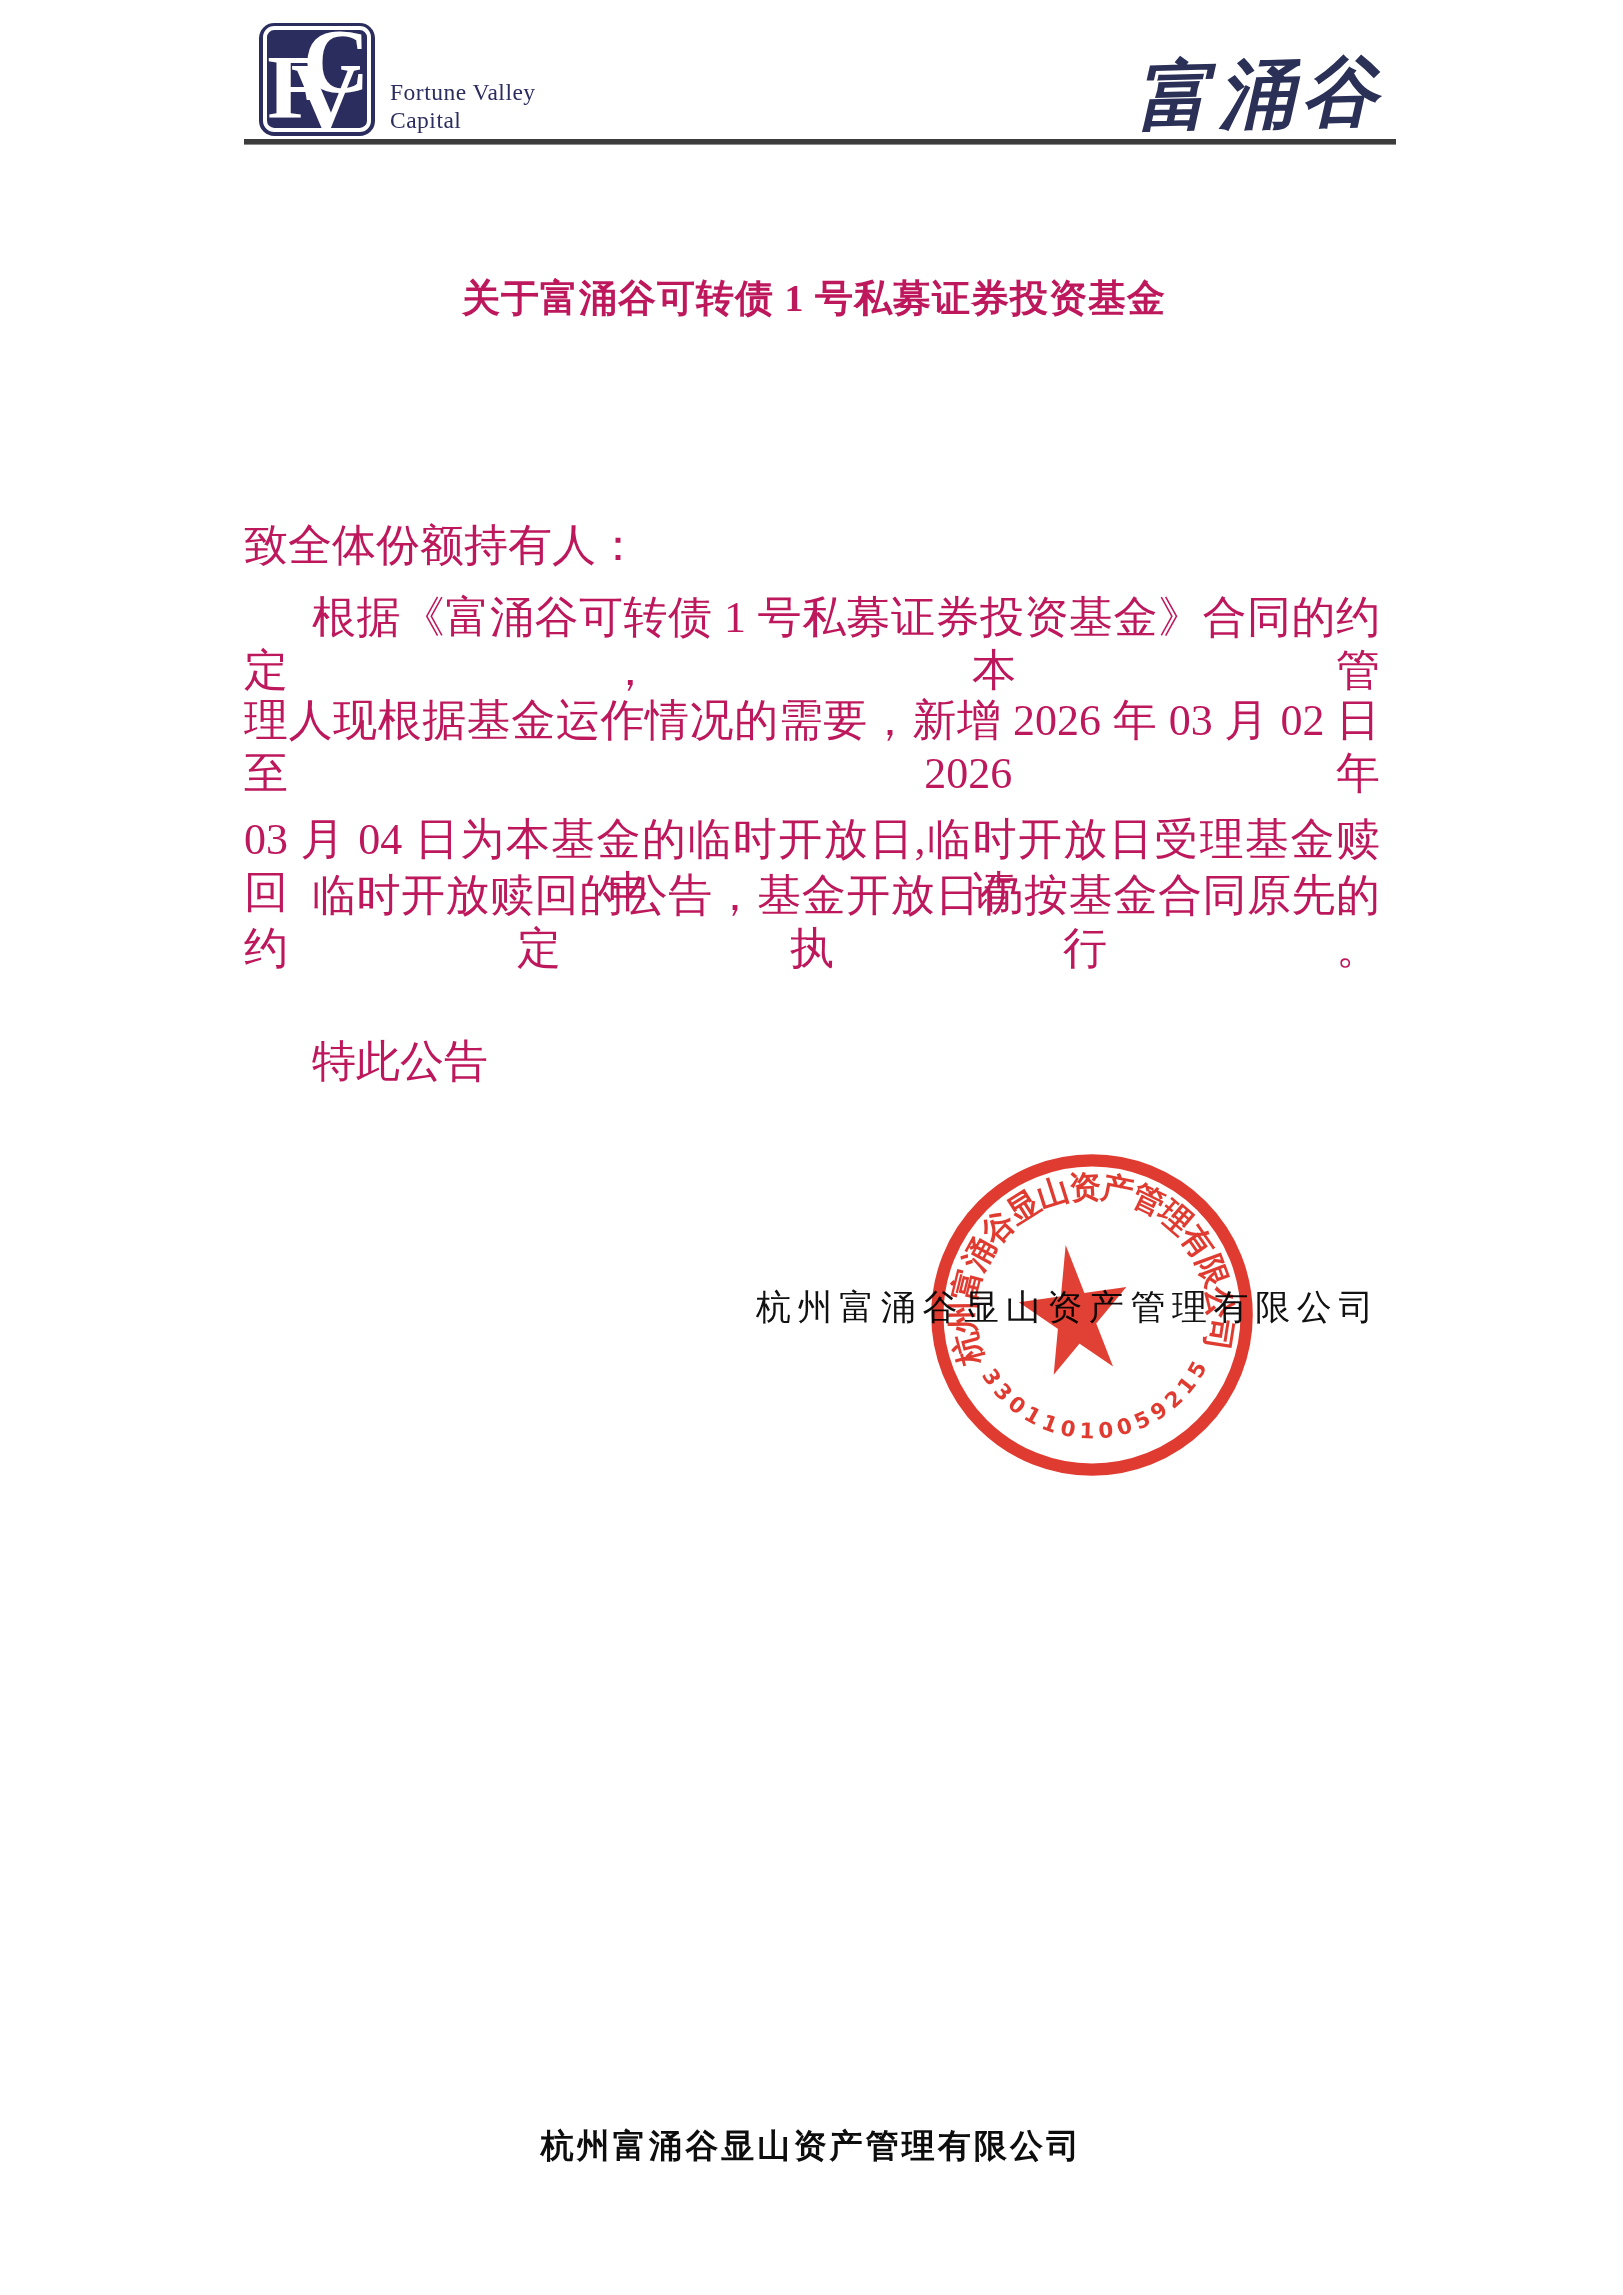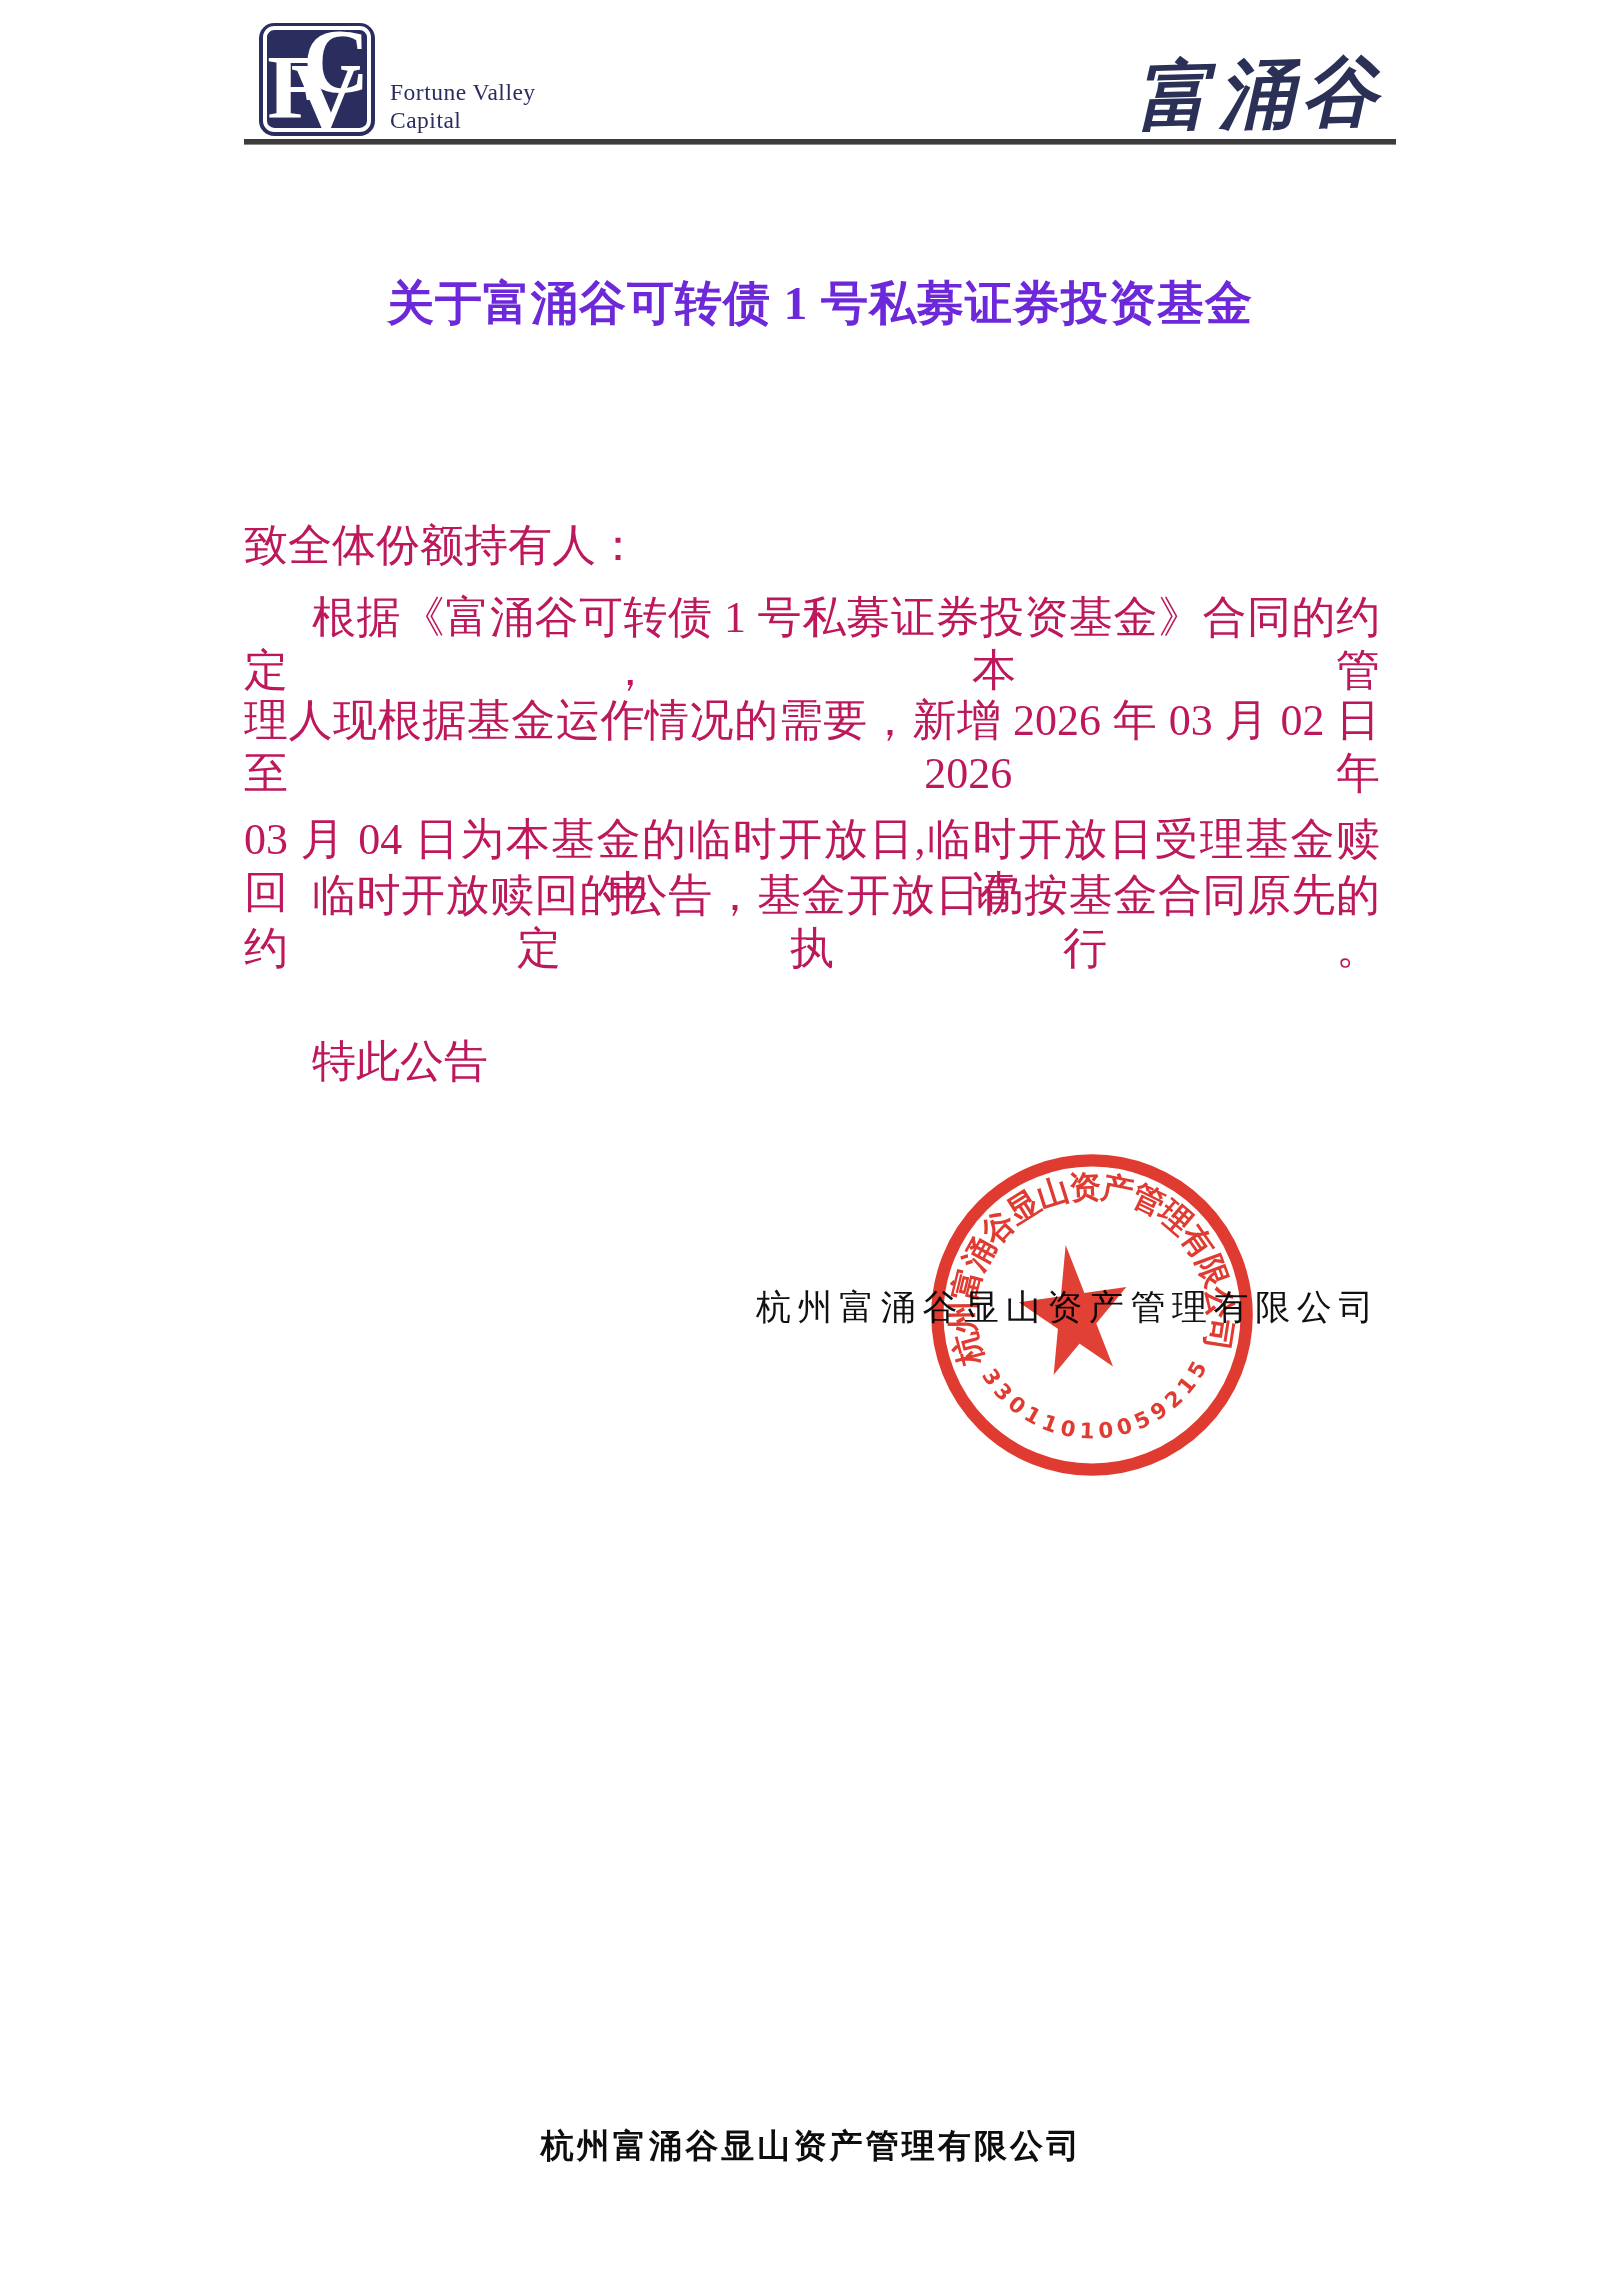--- a/index.html
+++ b/index.html
@@ -38,23 +38,23 @@
     font-weight:bold;font-style:italic;letter-spacing:7.2px;
     transform:rotate(-1.5deg);
   }
   #header-rule{
     position:absolute;left:244px;top:139px;width:1152px;height:4.6px;
     background:#3c3c3c;
     border-bottom:1px solid #8a8a8a;
   }
   
   .title-line{
-    position:absolute;left:244px;width:1152px;text-align:center;
-    font-size:47px;font-weight:bold;line-height:1.1;letter-spacing:1px;
-    color:#6d28d9;
+    position:absolute;left:238px;width:1152px;text-align:center;
+    font-size:38px;font-weight:bold;line-height:1.1;letter-spacing:1px;
+    color:#be185d;
   }
   #title-line1{top:278px;}
   #title-line2{top:364px;}
   
   .body-line{
     position:absolute;left:244px;width:1136px;
     font-size:44px;line-height:1.2;color:#be185d;
     white-space:nowrap;
   }
   .just{

